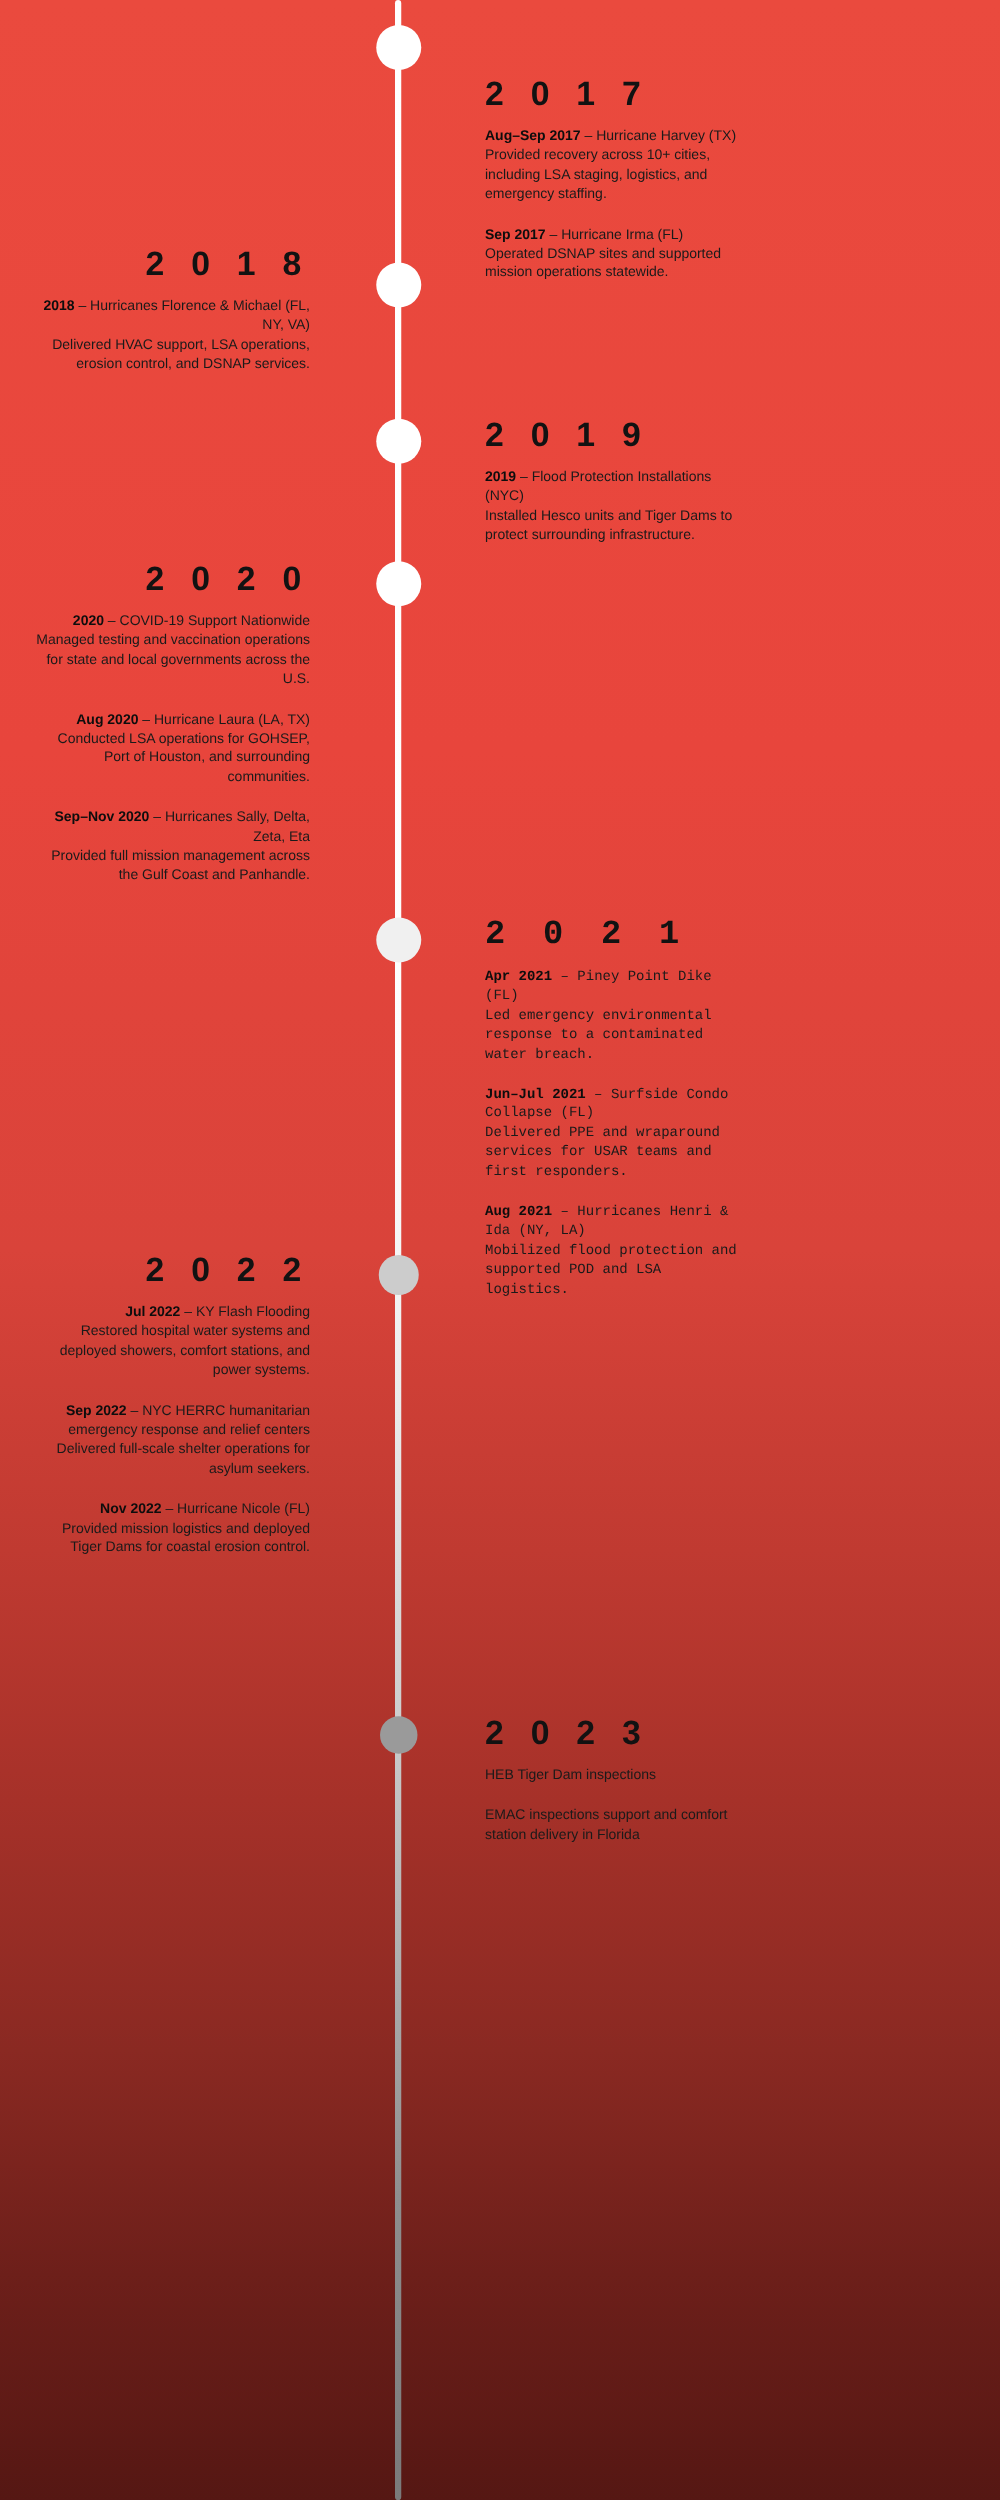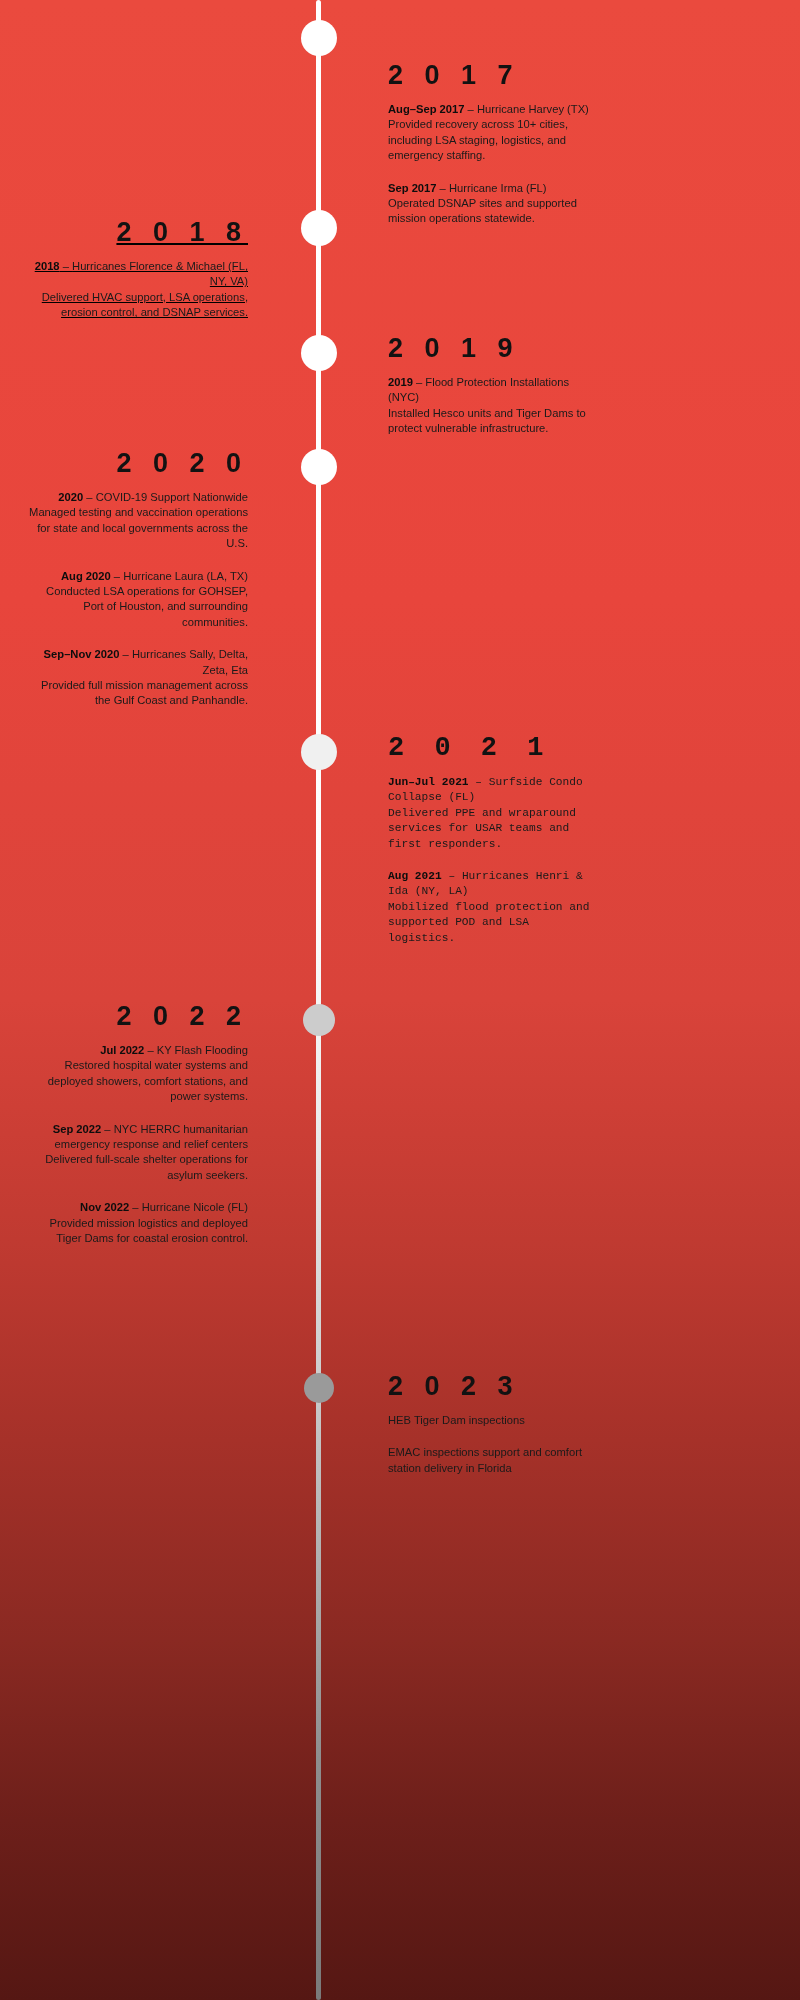--- a/index.html
+++ b/index.html
@@ -95,46 +95,49 @@
 <div id="entries">
     <div class="entry right" style="top: 22px; margin-top: 40px;">
       <div class="year">2 0 1 7</div>
       <div class="item">
         <p><b>Aug–Sep 2017</b><span> – </span><span>Hurricane Harvey (TX)</span><br><span>Provided recovery across 10+ cities, including LSA staging, logistics, and emergency staffing.</span></p>
       </div>
       <div class="item">
         <p><b>Sep 2017</b><span> – </span><span>Hurricane Irma (FL)</span><br><span>Operated DSNAP sites and supported mission operations statewide.</span></p>
       </div>
     </div>
-    <div class="entry left" style="top: 219px; text-decoration: underline;">
+    <div class="entry left" style="top: 198px;">
       <div class="year">2 0 1 8</div>
       <div class="item">
         <p><b>2018</b><span> – </span><span>Hurricanes Florence &amp; Michael (FL, NY, VA)</span><br><span>Delivered HVAC support, LSA operations, erosion control, and DSNAP services.</span></p>
       </div>
     </div>
     <div class="entry right" style="top: 335px;">
       <div class="year">2 0 1 9</div>
       <div class="item">
-        <p><b>2019</b><span> – </span><span>Flood Protection Installations (NYC)</span><br><span>Installed Hesco units and Tiger Dams to protect vulnerable infrastructure.</span></p>
+        <p><b>2019</b><span> – </span><span>Flood Protection Installations (NYC)</span><br><span>Installed Hesco units and Tiger Dams to protect surrounding infrastructure.</span></p>
       </div>
     </div>
     <div class="entry left" style="top: 450px;">
       <div class="year">2 0 2 0</div>
       <div class="item">
         <p><b>2020</b><span> – </span><span>COVID-19 Support Nationwide</span><br><span>Managed testing and vaccination operations for state and local governments across the U.S.</span></p>
       </div>
       <div class="item">
         <p><b>Aug 2020</b><span> – </span><span>Hurricane Laura (LA, TX)</span><br><span>Conducted LSA operations for GOHSEP, Port of Houston, and surrounding communities.</span></p>
       </div>
       <div class="item">
         <p><b>Sep–Nov 2020</b><span> – </span><span>Hurricanes Sally, Delta, Zeta, Eta</span><br><span>Provided full mission management across the Gulf Coast and Panhandle.</span></p>
       </div>
     </div>
     <div class="entry right" style="top: 735px; font-family: Liberation Mono, monospace;">
       <div class="year">2 0 2 1</div>
+      <div class="item">
+        <p><b>Apr 2021</b><span> – </span><span>Piney Point Dike (FL)</span><br><span>Led emergency environmental response to a contaminated water breach.</span></p>
+      </div>
       <div class="item">
         <p><b>Jun–Jul 2021</b><span> – </span><span>Surfside Condo Collapse (FL)</span><br><span>Delivered PPE and wraparound services for USAR teams and first responders.</span></p>
       </div>
       <div class="item">
         <p><b>Aug 2021</b><span> – </span><span>Hurricanes Henri &amp; Ida (NY, LA)</span><br><span>Mobilized flood protection and supported POD and LSA logistics.</span></p>
       </div>
     </div>
     <div class="entry left" style="top: 1003px;">
       <div class="year">2 0 2 2</div>
       <div class="item">

